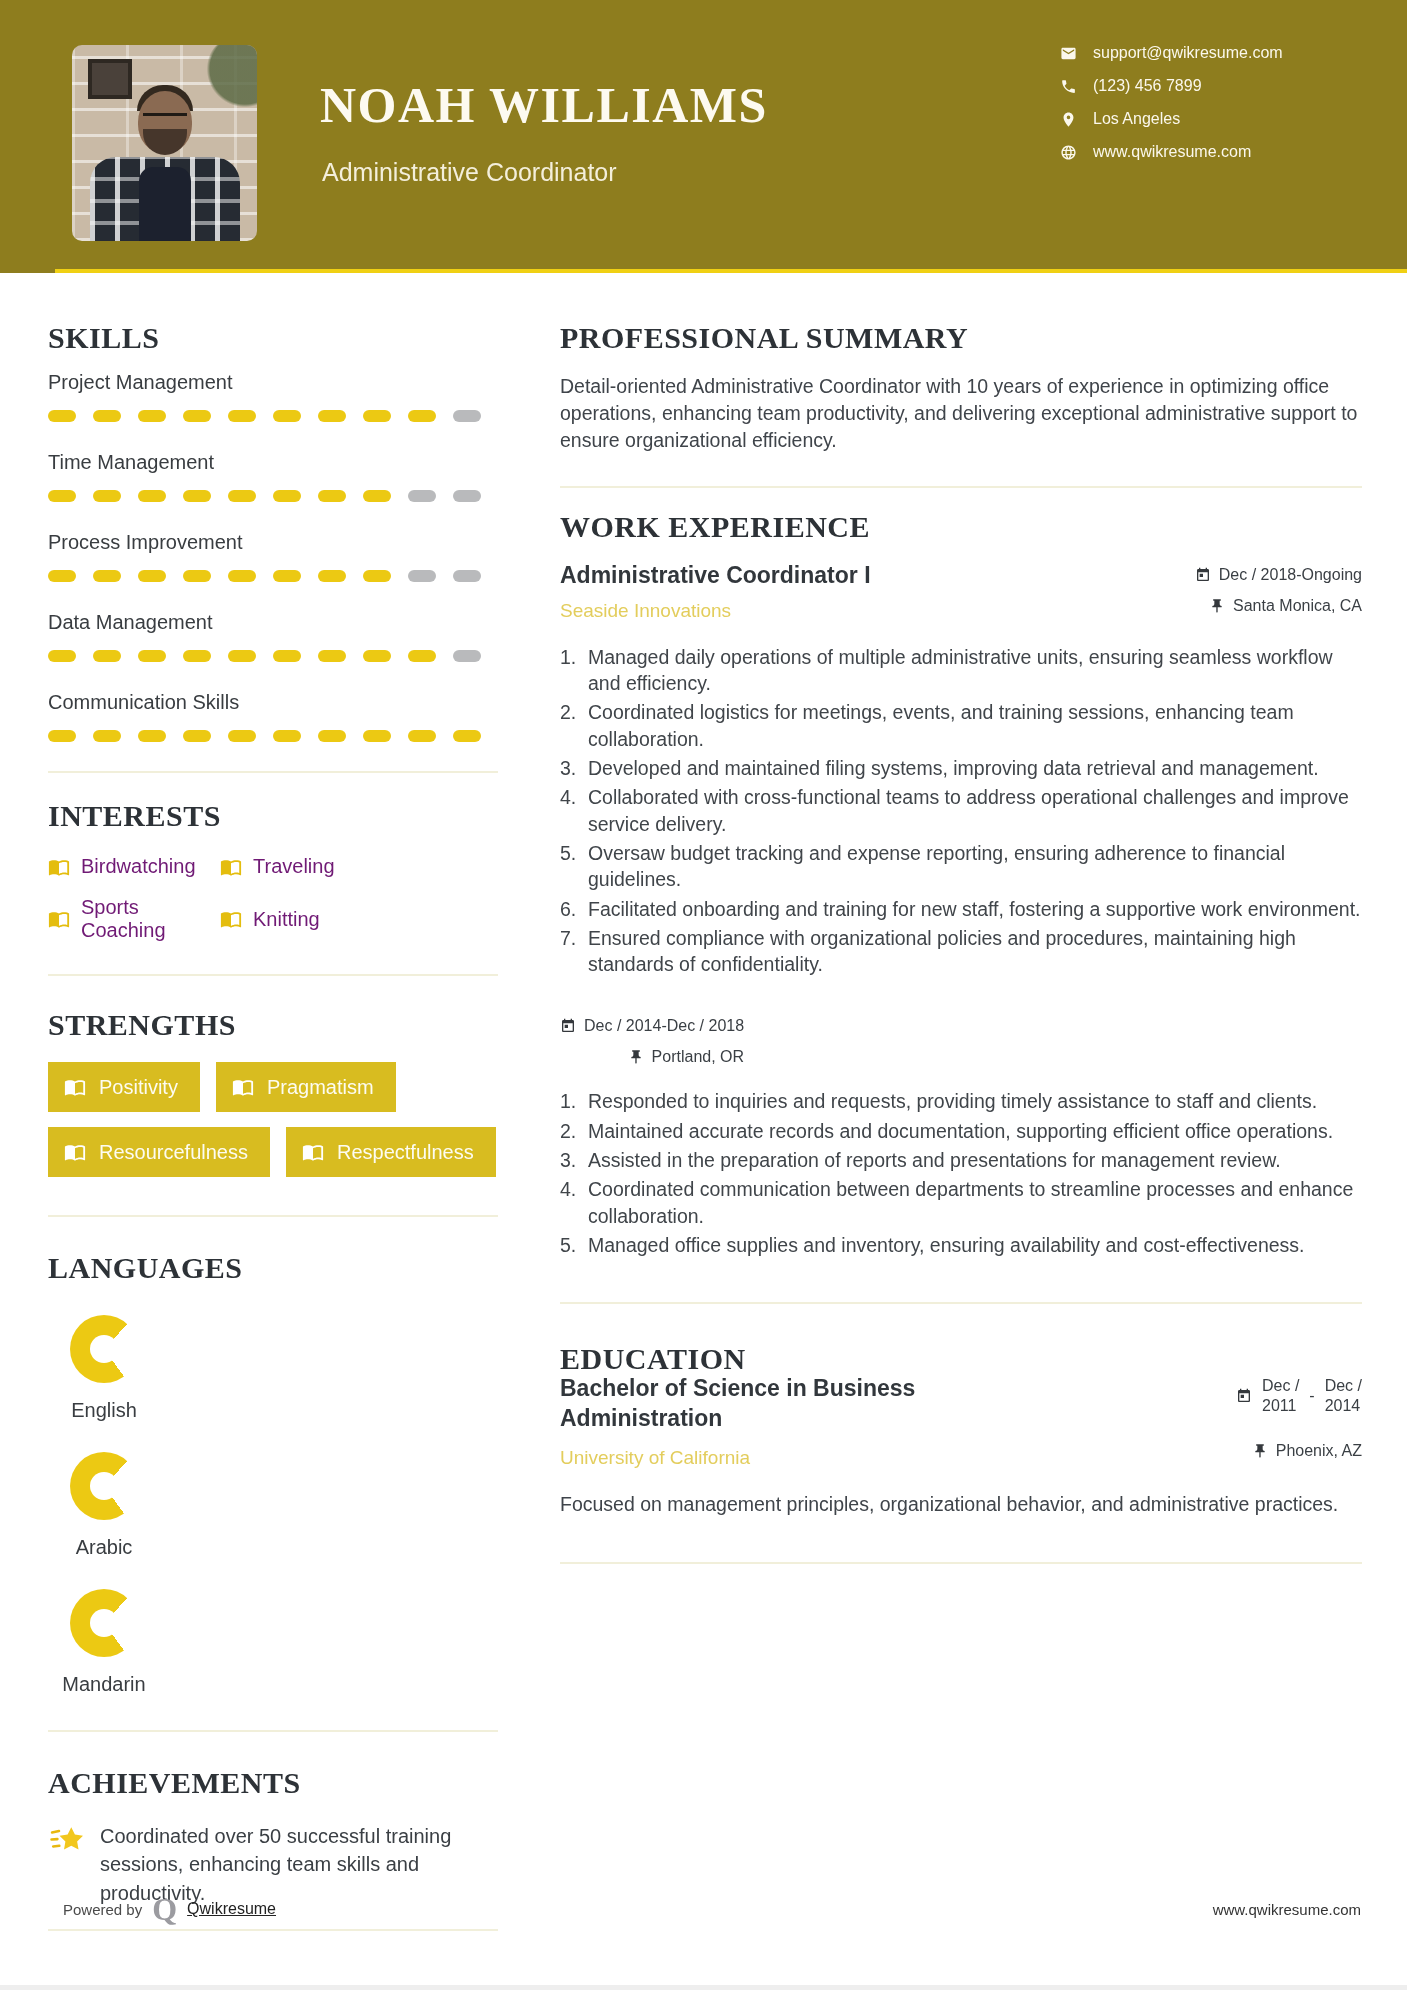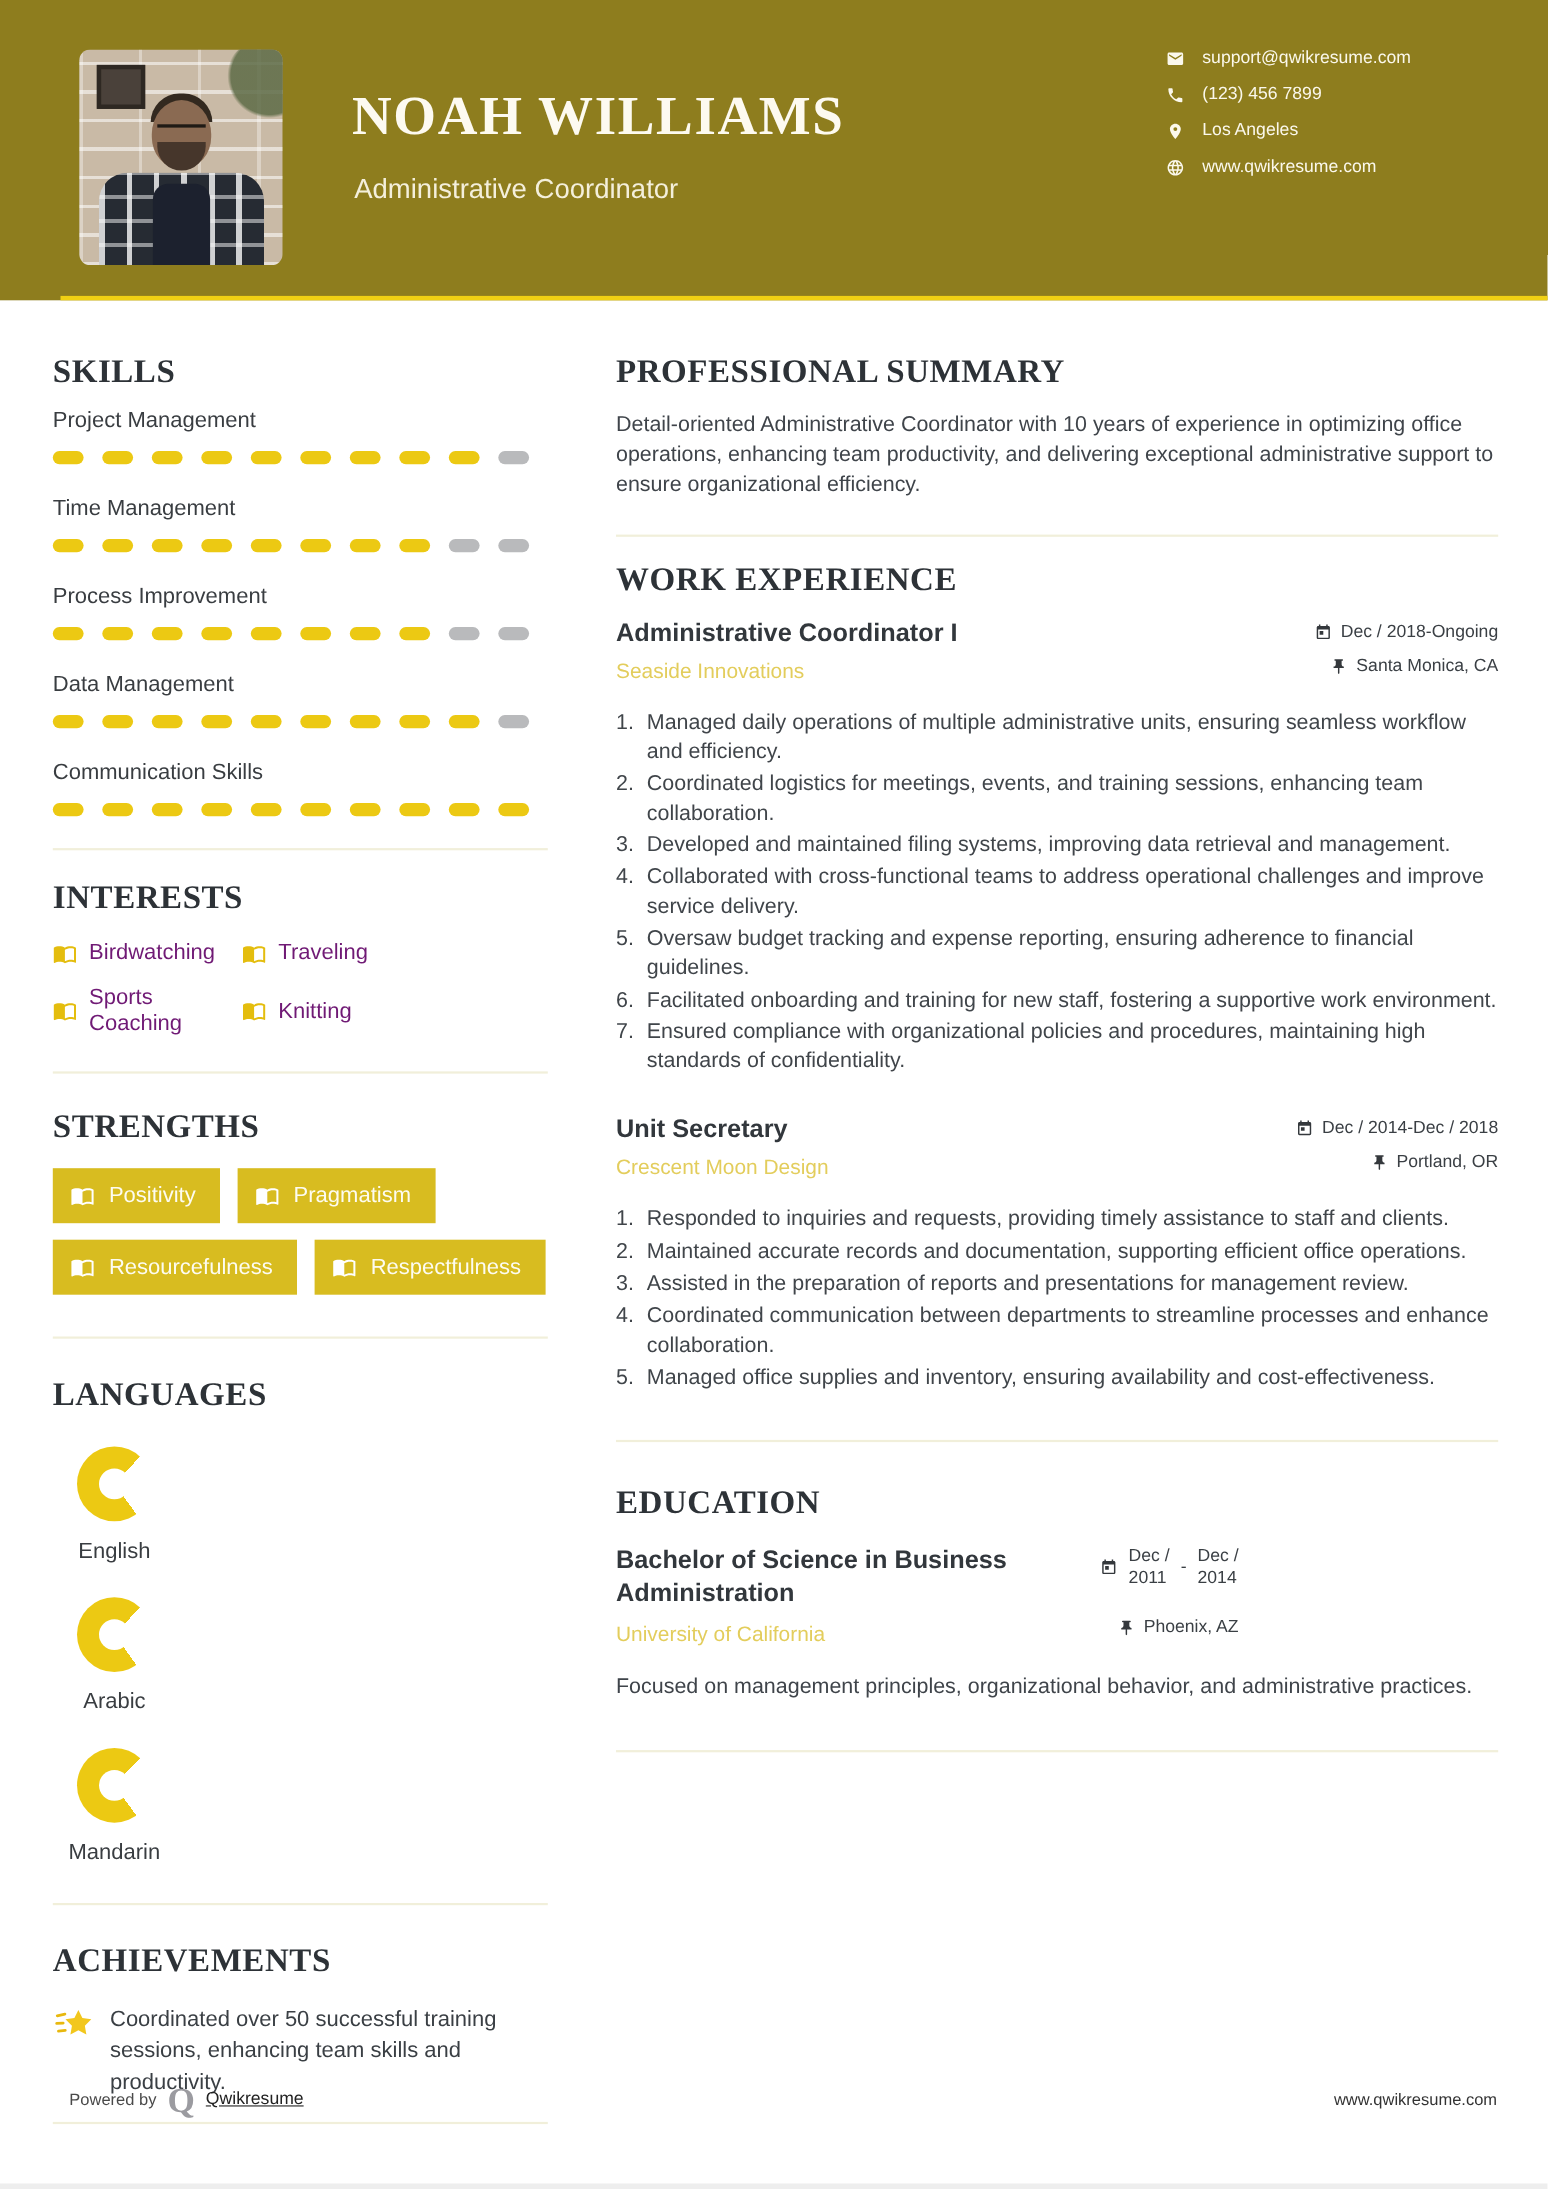--- a/index.html
+++ b/index.html
@@ -102,21 +102,21 @@
   .job-title{font-size:23px; font-weight:700; color:#32373c;}
   .job-company{font-size:19px; color:var(--company); margin-top:11px;}
   .job-meta{display:flex; flex-direction:column; align-items:flex-end; gap:13px; font-size:16px; color:#3a3f44; padding-top:4px;}
   .meta-row{display:flex; align-items:center; gap:8px;}
   .meta-row .icon{width:16px; height:16px; color:#34383c;}
   .bullets{margin-top:22px; list-style:none; counter-reset:li;}
   .bullets li{counter-increment:li; position:relative; padding-left:28px; font-size:19.5px; line-height:1.35; color:#40454a; margin-bottom:3px;}
   .bullets li::before{content:counter(li) "."; position:absolute; left:0; top:0;}
   .sec-experience .divider{margin-top:44px;}
   .sec-education{margin-top:40px;}
-  .edu-head{display:flex; align-items:flex-start; margin-top:22px;}
+  .edu-head{display:flex; justify-content:space-between; align-items:flex-start; }
   .edu-degree{font-size:23px; font-weight:700; color:#32373c; width:440px; line-height:1.3;}
   .edu-school{font-size:19px; color:var(--company); margin-top:13px;}
   .edu-meta{display:flex; flex-direction:column; align-items:flex-end; gap:26px; font-size:16px; color:#3a3f44; padding-top:2px;}
   .edu-date{display:flex; align-items:center; gap:10px;}
   .edu-date .icon{width:16px; height:16px; color:#34383c;}
   .date-stack{display:flex; flex-direction:column; line-height:1.25;}
   .edu-desc{margin-top:22px; font-size:19.5px; line-height:1.38; color:#3f444a;}
   .sec-education .divider{margin-top:44px;}
 
   
@@ -422,24 +422,20 @@
             <li>Coordinated logistics for meetings, events, and training sessions, enhancing team collaboration.</li>
             <li>Developed and maintained filing systems, improving data retrieval and management.</li>
             <li>Collaborated with cross-functional teams to address operational challenges and improve service delivery.</li>
             <li>Oversaw budget tracking and expense reporting, ensuring adherence to financial guidelines.</li>
             <li>Facilitated onboarding and training for new staff, fostering a supportive work environment.</li>
             <li>Ensured compliance with organizational policies and procedures, maintaining high standards of confidentiality.</li>
     </ol>
   </div>
         <div class="job">
     <div class="job-head">
-      <div>
-        <div class="job-title">Unit Secretary</div>
-        <div class="job-company">Crescent Moon Design</div>
-      </div>
       <div class="job-meta">
         <div class="meta-row">
                 <span class="icon">
                   <svg viewBox="0 0 24 24" fill="currentColor">
                     <path d="M19 3h-1V1h-2v2H8V1H6v2H5c-1.11 0-1.99.9-1.99 2L3 19c0 1.1.89 2 2 2h14c1.1 0 2-.9 2-2V5c0-1.1-.9-2-2-2zm0 16H5V8h14v11zM7 10h5v5H7z"></path>
                   </svg>
                 </span>
                 <span>Dec / 2014-Dec / 2018</span>
               </div>
         <div class="meta-row">

